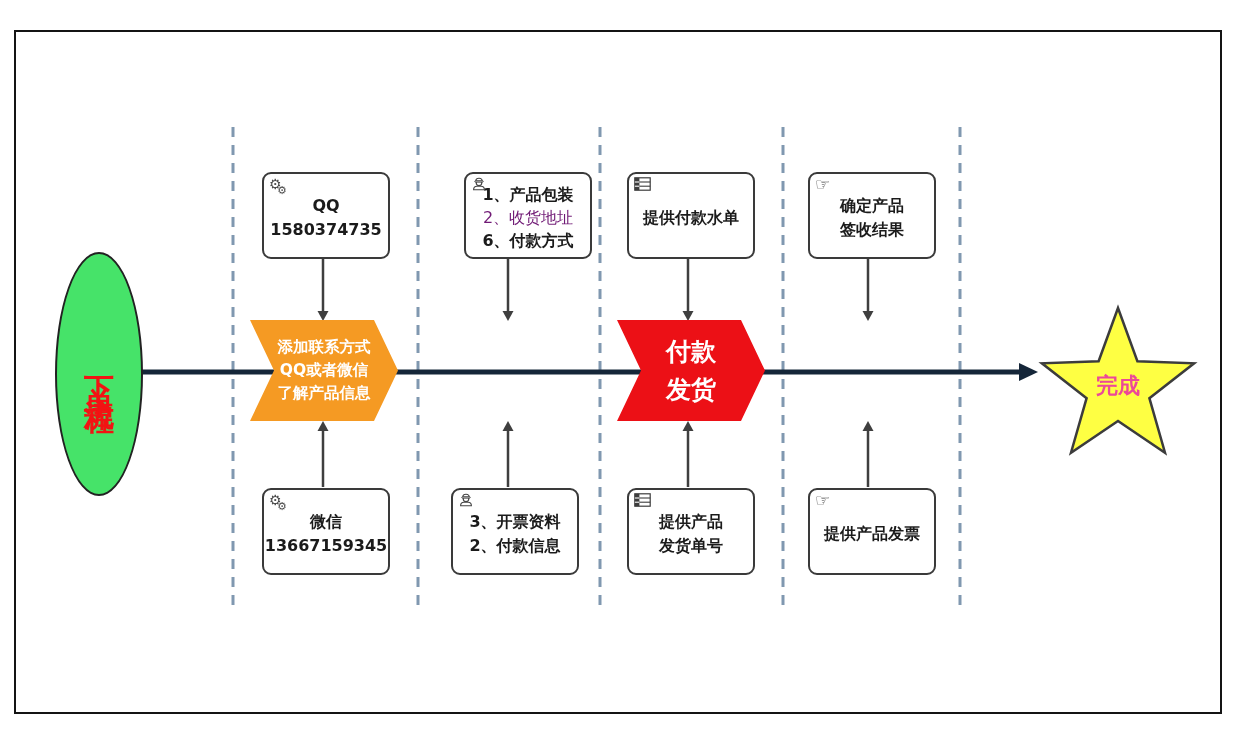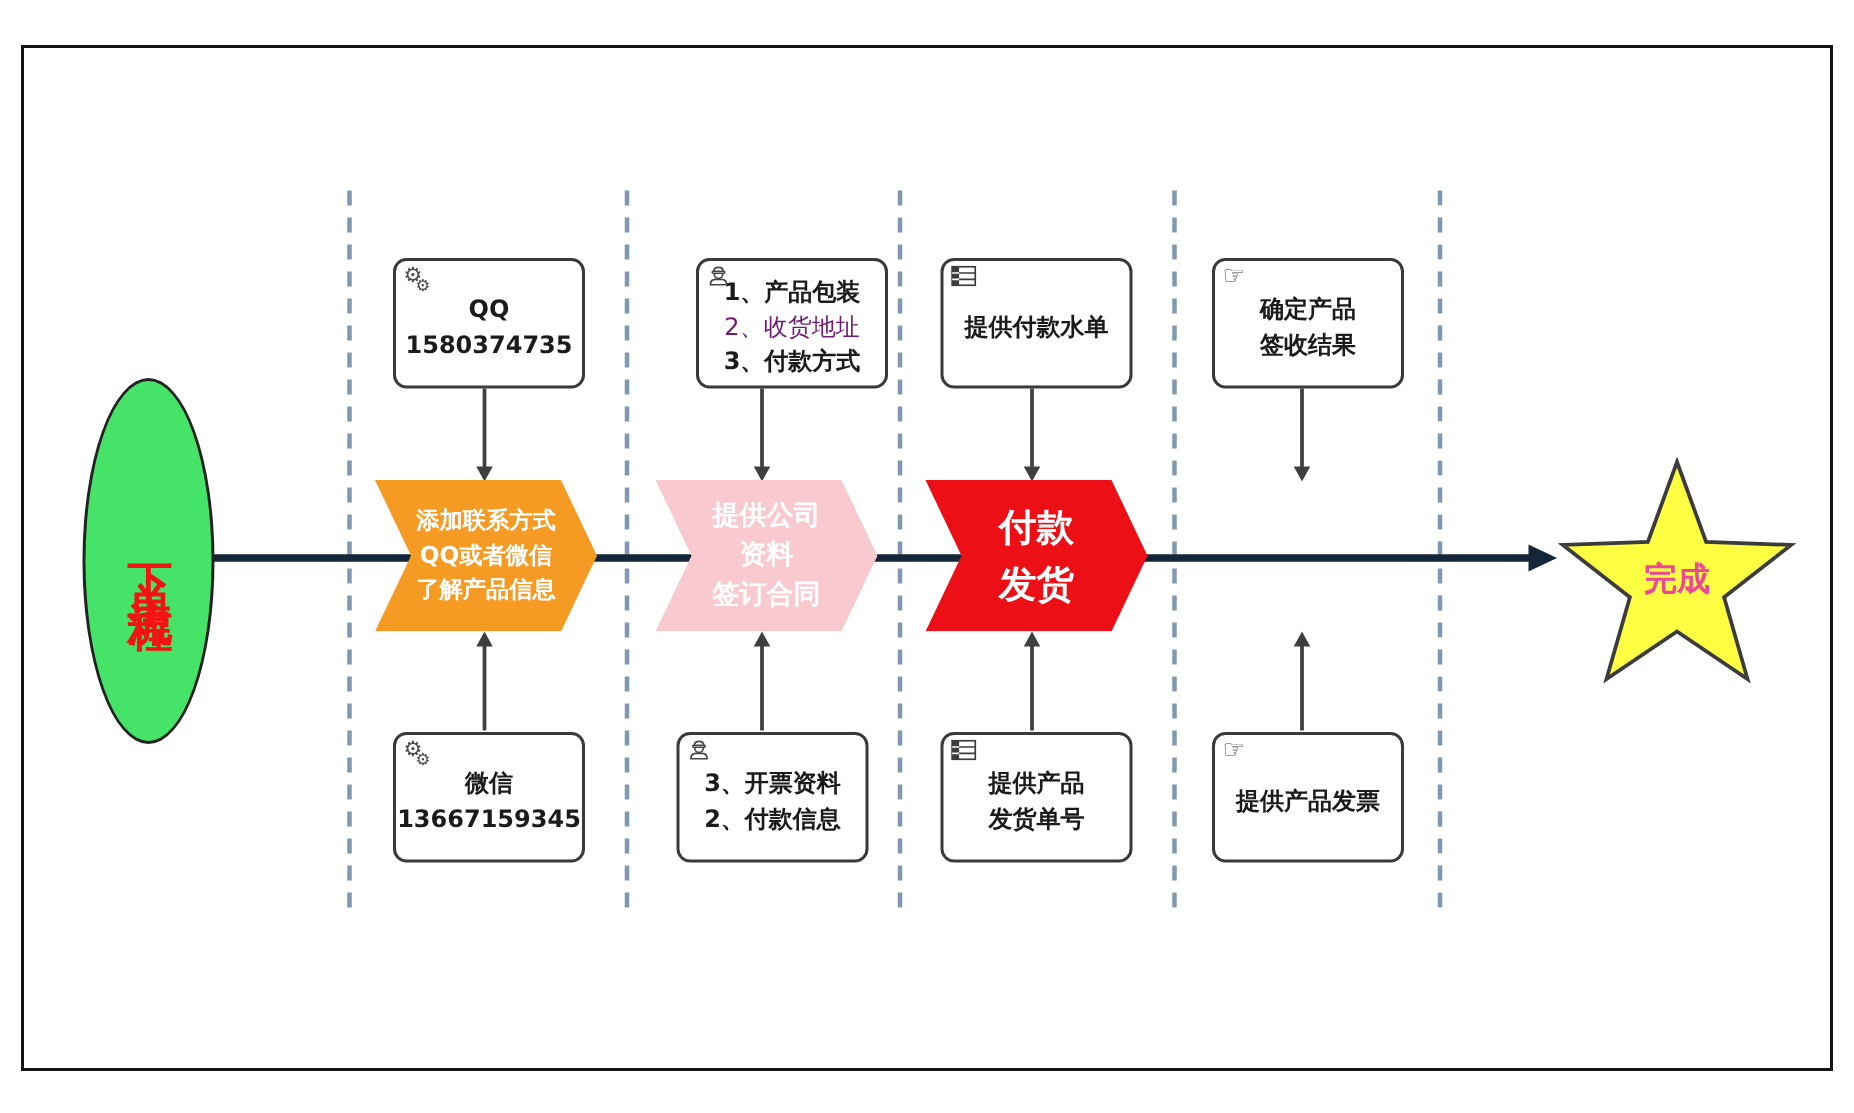--- a/index.html
+++ b/index.html
@@ -136,27 +136,22 @@
       <svg width="16" height="16" viewBox="0 0 16 16">
         <circle cx="8" cy="6.8" r="2.8" fill="#ffffff" stroke="#444" stroke-width="1.1"></circle>
         <path d="M4.8,5.2 Q4.8,2.2 8,2.2 Q11.2,2.2 11.2,5.2 Z" fill="#ffffff" stroke="#444" stroke-width="1.1"></path>
         <rect x="3.8" y="4.8" width="8.4" height="1.3" rx="0.6" fill="#ffffff" stroke="#444" stroke-width="1"></rect>
         <path d="M2.6,13.8 Q2.6,10.2 6,10.2 H10 Q13.4,10.2 13.4,13.8 Z" fill="#ffffff" stroke="#444" stroke-width="1.1"></path>
       </svg>
     </span>
     <div class="lines">
       <div class="bl">1、产品包装</div>
       <div class="bl muted">2、收货地址</div>
-      <div class="bl">3、付款方式</div>
-    </div>
-  </div>
-  <div class="chev f18" style="left:437px;background:var(--step-colors-1,#f8c9cf)">
-    <div class="cl">提供公司</div>
-    <div class="cl">资料</div>
-    <div class="cl">签订合同</div>
+      <div class="bl">6、付款方式</div>
+    </div>
   </div>
   <div class="box" style="left:451px;top:488px">
     <span class="icon">
       <svg width="16" height="16" viewBox="0 0 16 16">
         <circle cx="8" cy="6.8" r="2.8" fill="#ffffff" stroke="#444" stroke-width="1.1"></circle>
         <path d="M4.8,5.2 Q4.8,2.2 8,2.2 Q11.2,2.2 11.2,5.2 Z" fill="#ffffff" stroke="#444" stroke-width="1.1"></path>
         <rect x="3.8" y="4.8" width="8.4" height="1.3" rx="0.6" fill="#ffffff" stroke="#444" stroke-width="1"></rect>
         <path d="M2.6,13.8 Q2.6,10.2 6,10.2 H10 Q13.4,10.2 13.4,13.8 Z" fill="#ffffff" stroke="#444" stroke-width="1.1"></path>
       </svg>
     </span>

